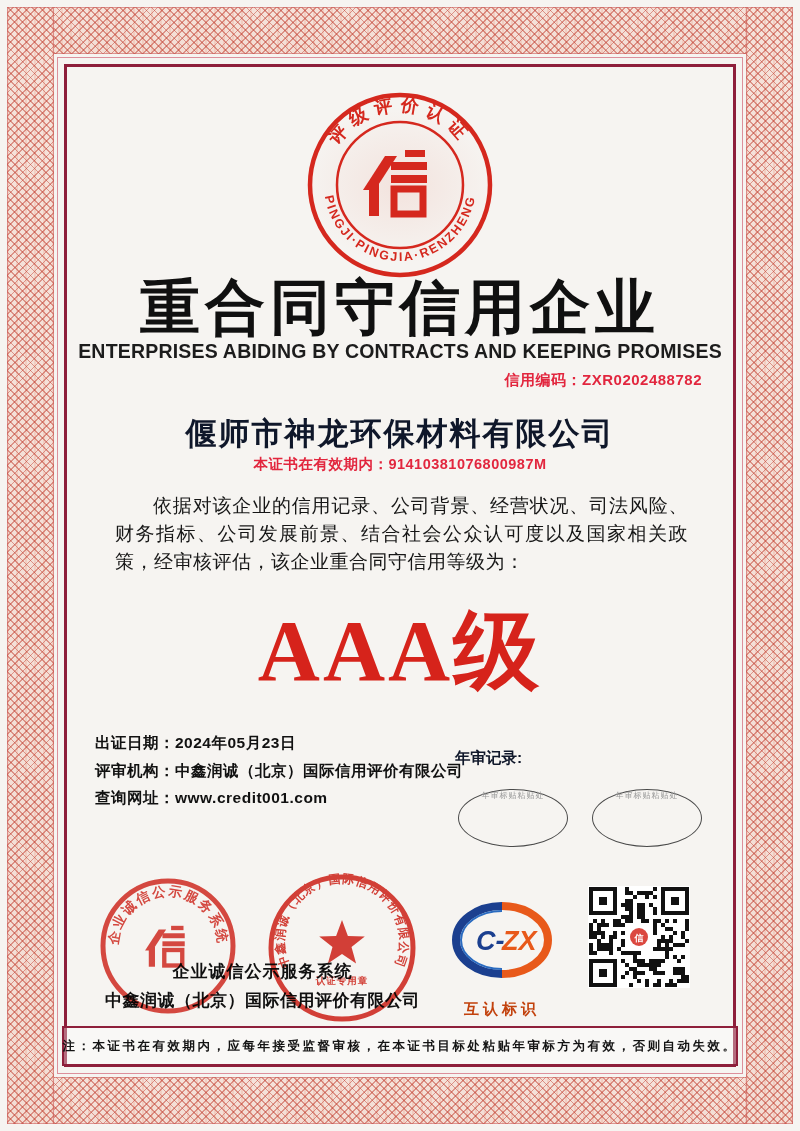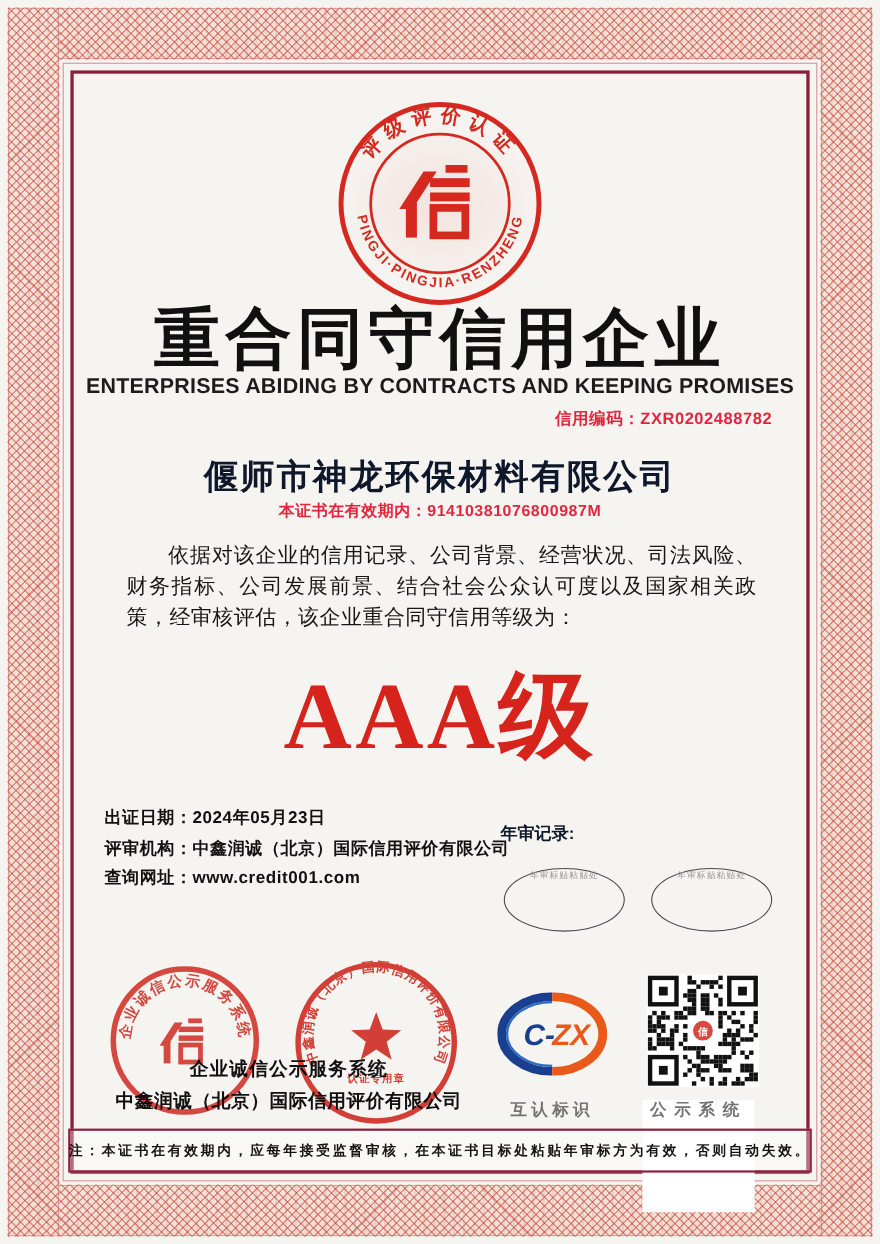--- a/index.html
+++ b/index.html
@@ -74,21 +74,21 @@
   .oval.o2{left:592px;top:789px;}
   
   .captions{position:absolute;left:70px;top:960px;width:385px;text-align:center;}
   .captions .l1{font-size:17px;font-weight:800;color:#101010;letter-spacing:1px;}
   .captions .l2{font-size:17px;font-weight:800;color:#101010;margin-top:6px;letter-spacing:0.5px;}
   .stamp{position:absolute;mix-blend-mode:multiply;}
   .stamp.left{left:98px;top:876px;width:140px;height:140px;opacity:.84;}
   .stamp.right{left:266px;top:872px;width:152px;height:152px;opacity:.88;}
   .czx{position:absolute;left:452px;top:902px;width:100px;height:76px;}
   .mark-label{
-    position:absolute;font-size:15px;font-weight:800;color:#737373;text-align:center;width:110px;
+    position:absolute;font-size:15px;font-weight:800;color:#c2410c;text-align:center;width:110px;
   }
   .mark-label.mutual{left:447px;top:1000px;letter-spacing:4px;}
   .mark-label.qr{left:584px;top:1000px;letter-spacing:7px;}
   .qr{position:absolute;left:588px;top:886px;width:102px;height:102px;background:#fff;}
   
   .footer-box{
     position:absolute;left:62px;right:62px;top:1026px;height:36px;
     border:2.5px solid #8e1f3b;display:flex;align-items:center;justify-content:center;
     background:rgba(255,255,255,.35);
   }
@@ -385,19 +385,18 @@
     </g>
     <g fill="#111">
       <rect x="11" y="11" width="8" height="8"></rect>
       <rect x="83" y="11" width="8" height="8"></rect>
       <rect x="11" y="83" width="8" height="8"></rect>
     </g>
     <circle cx="51" cy="51" r="11" fill="#fff"></circle>
     <circle cx="51" cy="51" r="9" fill="#d5281e" opacity="0.85"></circle>
     <text x="51" y="54.5" font-size="9" font-weight="bold" fill="#fff" text-anchor="middle">信</text>
   </svg>
-  <div class="mark-label qr">公示系统</div>
 
   <div class="footer-box">
     <span>注：本证书在有效期内，应每年接受监督审核，在本证书目标处粘贴年审标方为有效，否则自动失效。</span>
   </div>
 
 </div>
 
 </body></html>

